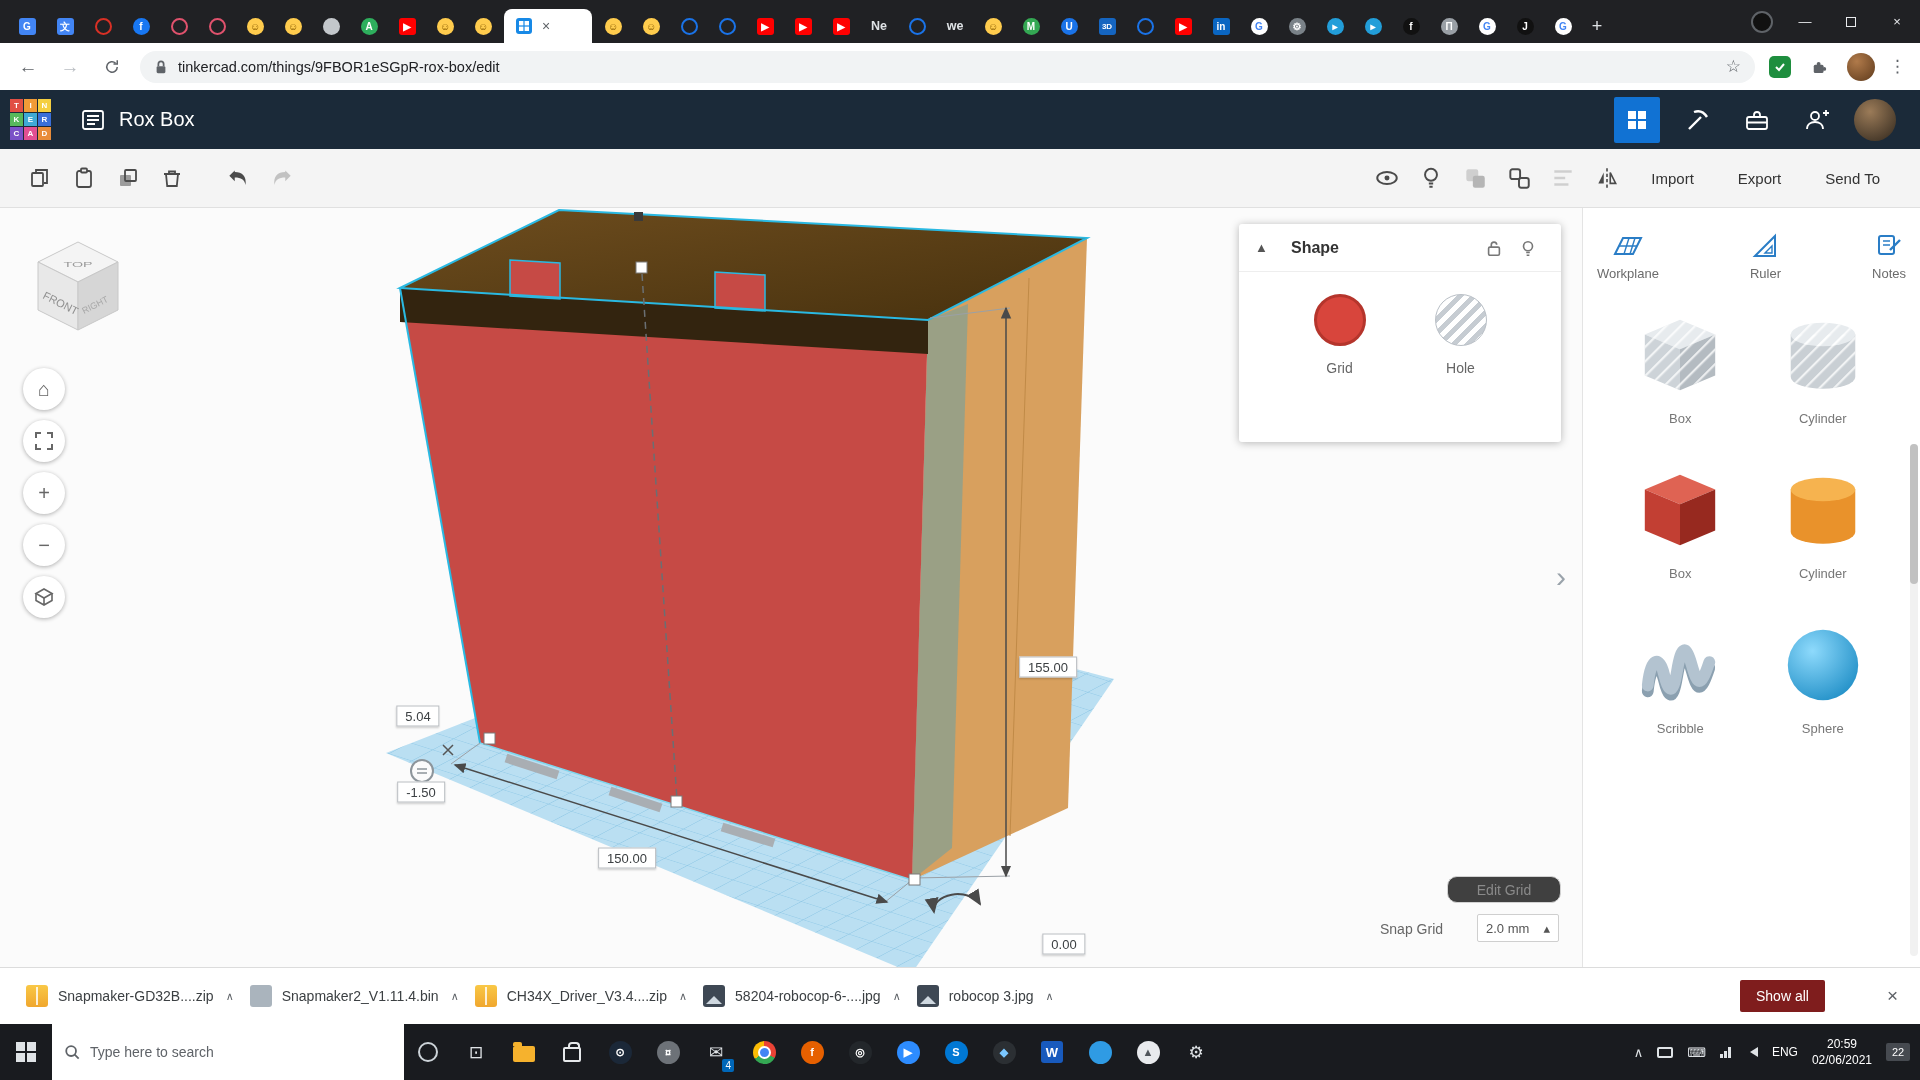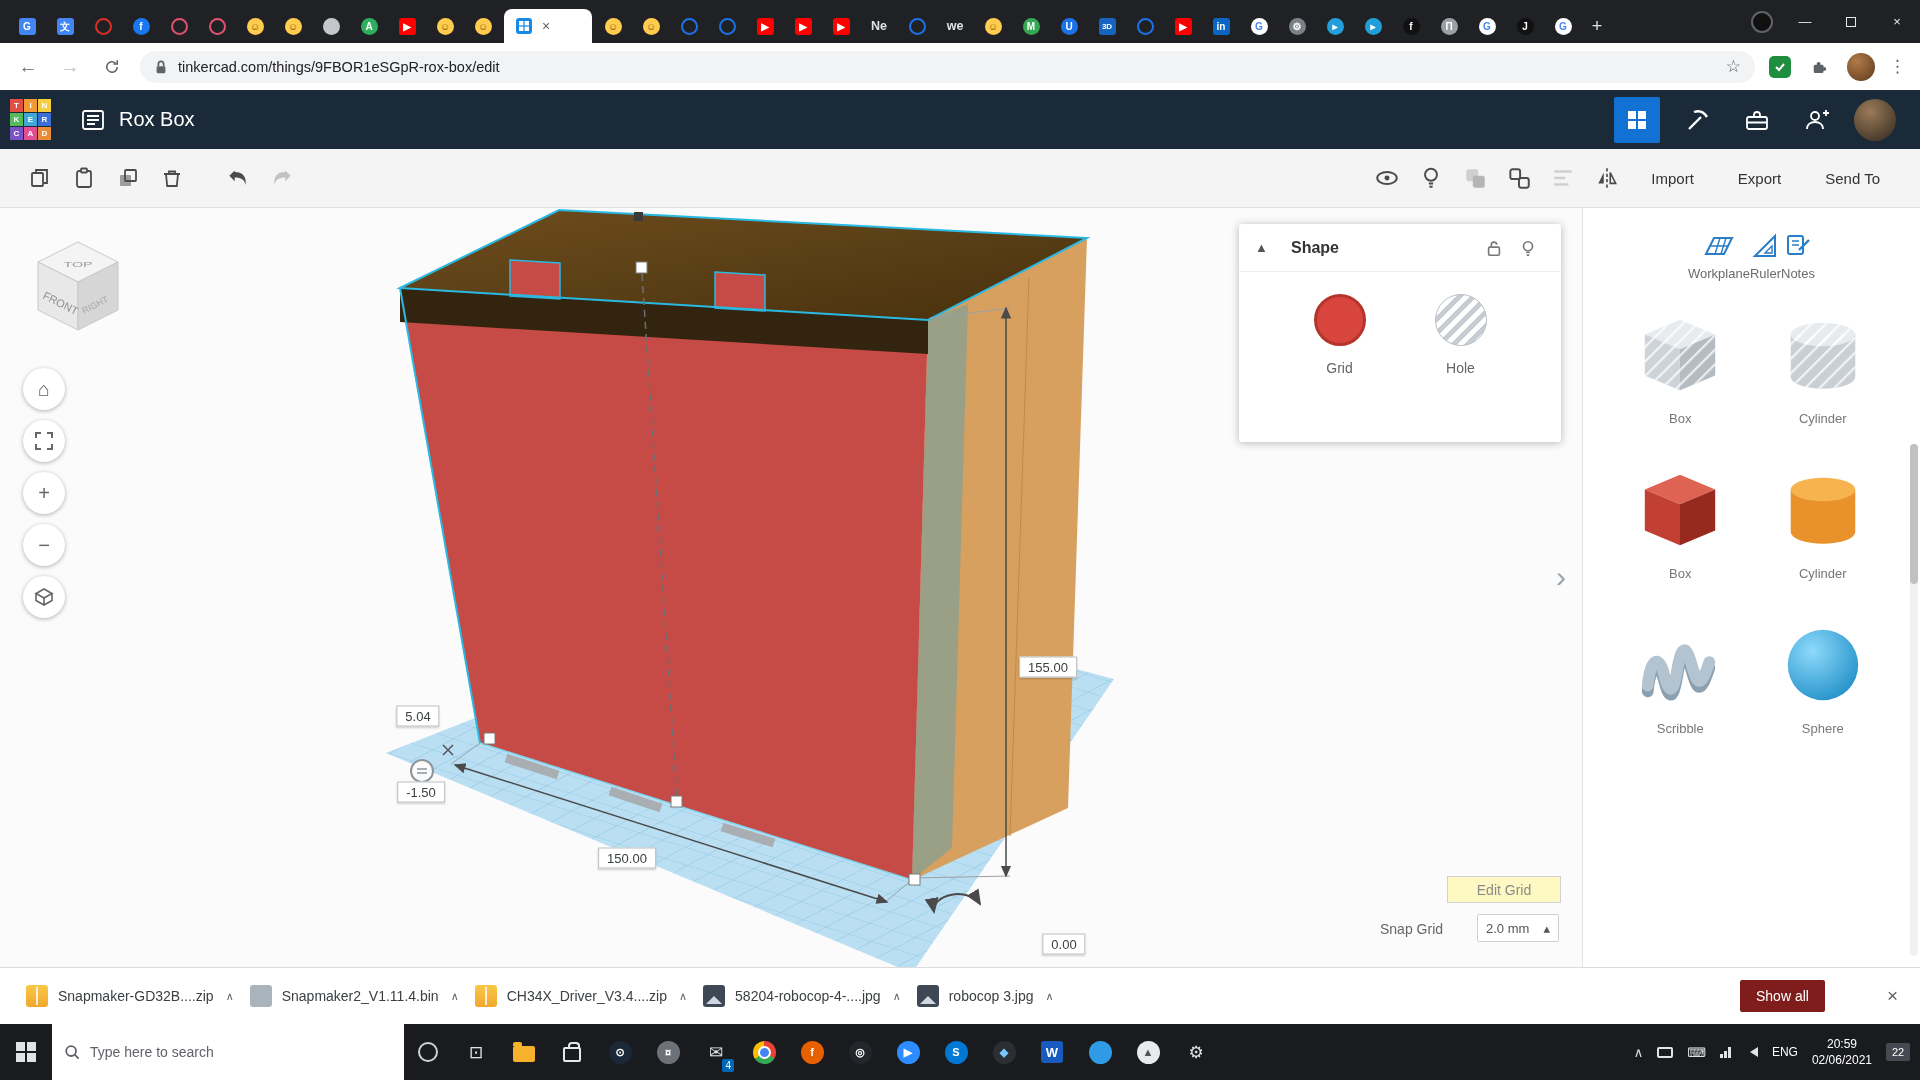--- a/index.html
+++ b/index.html
@@ -64,27 +64,27 @@
   .insp-head{height:48px;display:flex;align-items:center;padding:0 16px;border-bottom:1px solid #eee}
   .insp-collapse{color:#555;font-size:13px;width:28px}
   .insp-title{font-size:16px;font-weight:bold;color:#333;flex:1;margin-left:8px}
   .insp-hic{width:34px;display:flex;justify-content:center}
   .insp-body{display:flex;justify-content:space-around;padding:22px 40px 0}
   .opt{display:flex;flex-direction:column;align-items:center;gap:14px}
   .opt-label{font-size:14px;color:#666}
   .c-solid{width:52px;height:52px;border-radius:50%;background:#d8453c;border:3px solid #b5352c}
   .c-hole{width:52px;height:52px;border-radius:50%;background:repeating-linear-gradient(135deg,#fff 0 5px,#c6ccd2 5px 10px);border:1px solid #b9bfc6}
   .chev{position:absolute;left:1556px;top:352px;color:#9aa3ab;font-size:30px}
-  .editgrid{position:absolute;left:1447px;top:668px;width:114px;height:27px;background:#fef9c3;border:1px solid #d2d2d2;border-radius:0;display:flex;align-items:center;justify-content:center;font-size:14px;color:#8a8a8a}
+  .editgrid{position:absolute;left:1447px;top:668px;width:114px;height:27px;background:#404040;border:1px solid #d2d2d2;border-radius:10px;display:flex;align-items:center;justify-content:center;font-size:14px;color:#8a8a8a}
   .snap-label{position:absolute;left:1380px;top:713px;font-size:14px;color:#666}
   .snap-dd{position:absolute;left:1477px;top:706px;width:82px;height:28px;background:#fff;border:1px solid #cfcfcf;border-radius:2px;display:flex;align-items:center;justify-content:space-between;padding:0 8px;font-size:13px;color:#555}
 
   
   .sidebar{position:absolute;left:1582px;top:208px;width:338px;height:759px;background:#fff;border-left:1px solid #e4e4e4}
-  .tools{display:flex;justify-content:center;padding:24px 14px 0}
+  .tools{display:flex;justify-content:space-between;padding:24px 14px 0}
   .tool{display:flex;flex-direction:column;align-items:center;gap:8px}
   .tool-label{font-size:13px;color:#6b6b6b}
   .dropdown{margin:22px 14px 0;border:1px solid #d7d7d7;border-radius:3px;padding:8px 14px;display:flex;align-items:center}
   .dd-text{flex:1}
   .dd-brand{font-size:12px;color:#8a8a8a}
   .dd-sel{font-size:17px;color:#333;margin-top:2px}
   .dd-caret{color:#444;font-size:13px}
   .shapes{display:grid;grid-template-columns:1fr 1fr;row-gap:40px;padding:30px 26px 0;justify-items:center}
   .shape{display:flex;flex-direction:column;align-items:center;gap:12px}
   .shape-label{font-size:13px;color:#777}
@@ -735,21 +735,21 @@
         </div>
 
         <div class="dl">
           <span class="dlic dl-zip"></span>
           <span class="dlname">CH34X_Driver_V3.4....zip</span>
           <span class="dlcaret">∧</span>
         </div>
 
         <div class="dl">
           <span class="dlic dl-jpg"></span>
-          <span class="dlname">58204-robocop-4-....jpg</span>
+          <span class="dlname">58204-robocop-6-....jpg</span>
           <span class="dlcaret">∧</span>
         </div>
 
         <div class="dl">
           <span class="dlic dl-jpg"></span>
           <span class="dlname">robocop 3.jpg</span>
           <span class="dlcaret">∧</span>
         </div>
       </div>
     <span class="showall">Show all</span>

